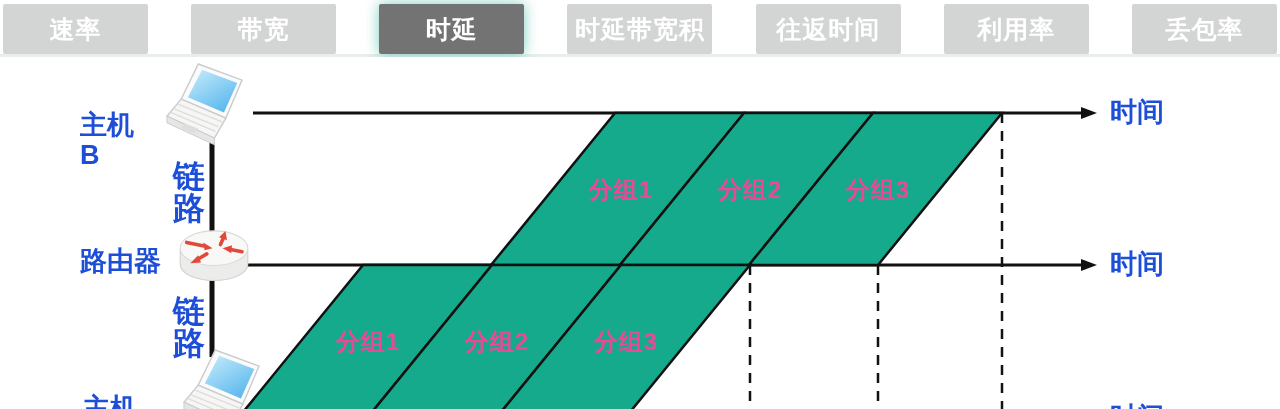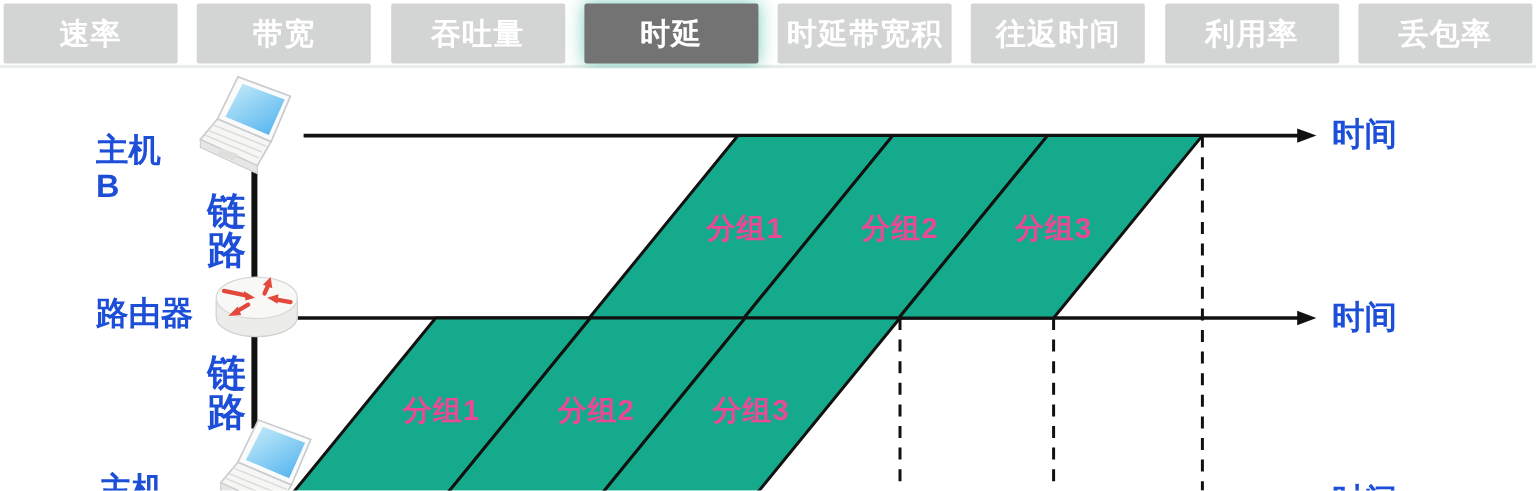--- a/index.html
+++ b/index.html
@@ -5,21 +5,21 @@
   html,body{margin:0;padding:0;}
   body{
     width:1280px;height:409px;overflow:hidden;background:#ffffff;
     font-family:"Liberation Sans","DejaVu Sans",sans-serif;
     -webkit-font-smoothing:antialiased;
   }
   
   .tabbar{
     position:relative;width:1280px;height:57px;background:#ffffff;
     border-bottom:3px solid #e9eeec;box-sizing:border-box;
-    display:flex;justify-content:space-between;align-items:center;
+    display:flex;justify-content:space-between;align-items:flex-end;
     padding:2px 3px 0 3px;
   }
   .tab{
     width:145px;height:50px;background:#d3d4d4;border-radius:2px;
     display:flex;align-items:center;justify-content:center;
     color:#ffffff;font-size:25px;font-weight:bold;letter-spacing:1px;
     cursor:pointer;flex:0 0 auto;user-select:none;
   }
   .tab.selected{
     background:#737373;
@@ -36,21 +36,20 @@
     position:absolute;width:120px;text-align:center;
     color:#ec4899;font-size:24px;font-weight:bold;letter-spacing:1px;
   }
 </style>
 </head>
 <body>
 
 <div class="tabbar">
   <div class="tab">速率</div>
   <div class="tab">带宽</div>
-  <div class="tab">吞吐量</div>
   <div class="tab selected">时延</div>
   <div class="tab">时延带宽积</div>
   <div class="tab">往返时间</div>
   <div class="tab">利用率</div>
   <div class="tab">丢包率</div>
 </div>
 
 <div class="diagram">
 
   <svg width="1280" height="352" viewBox="0 0 1280 352">

